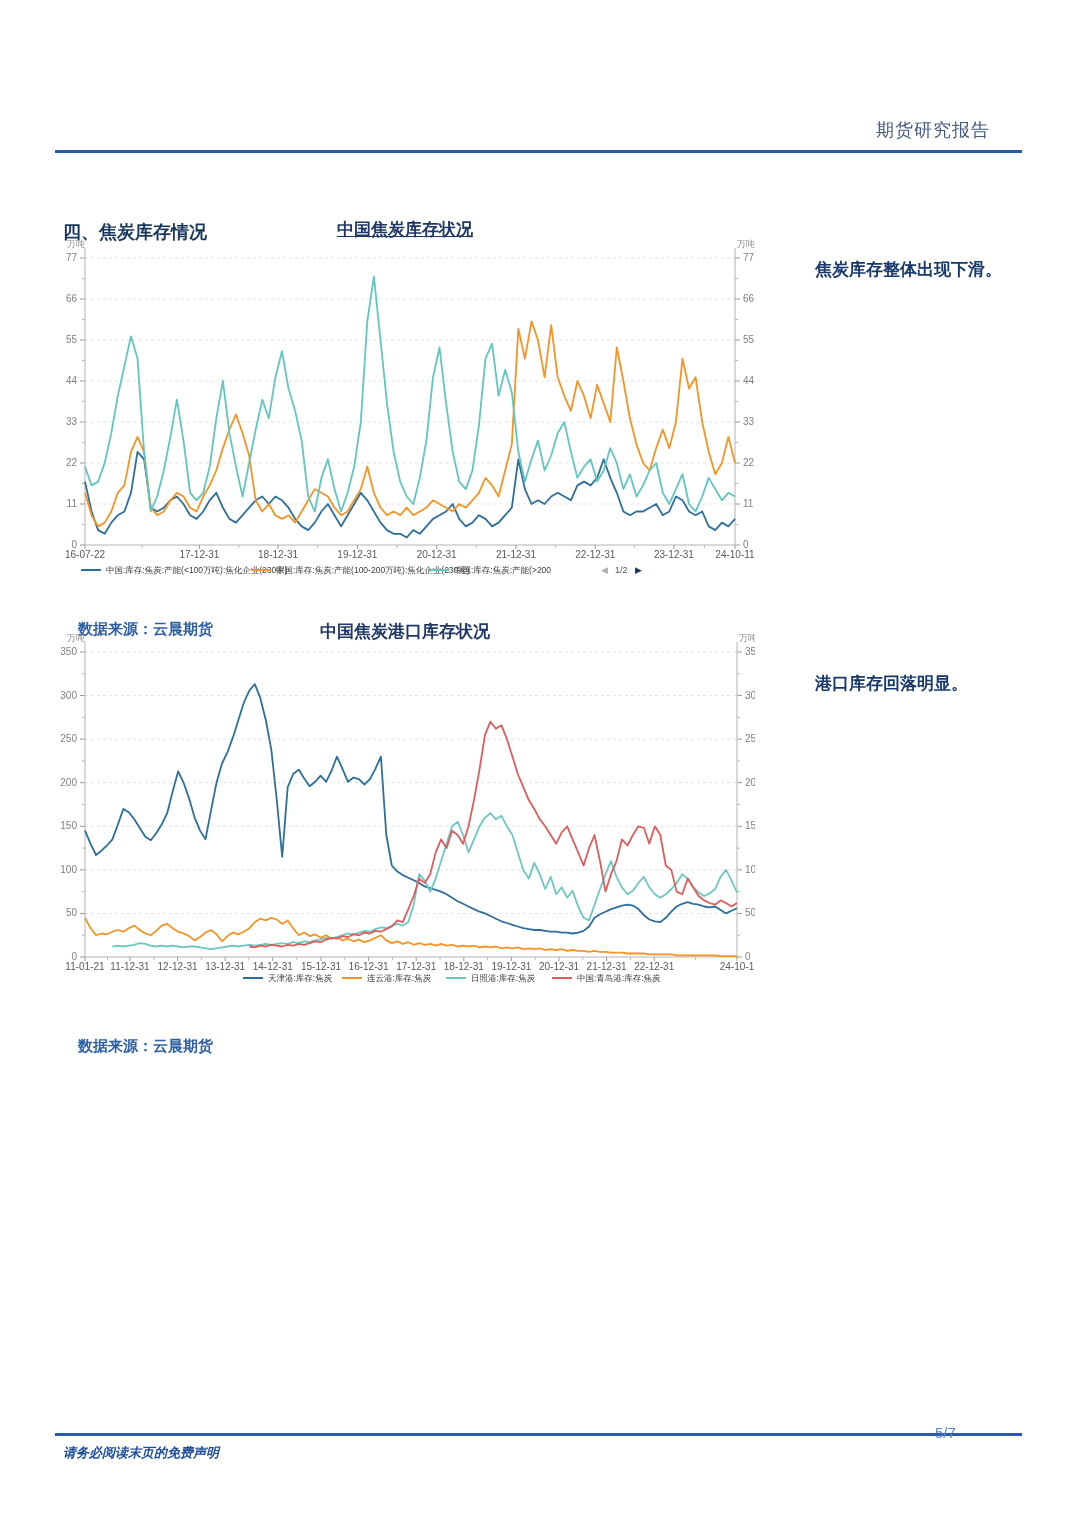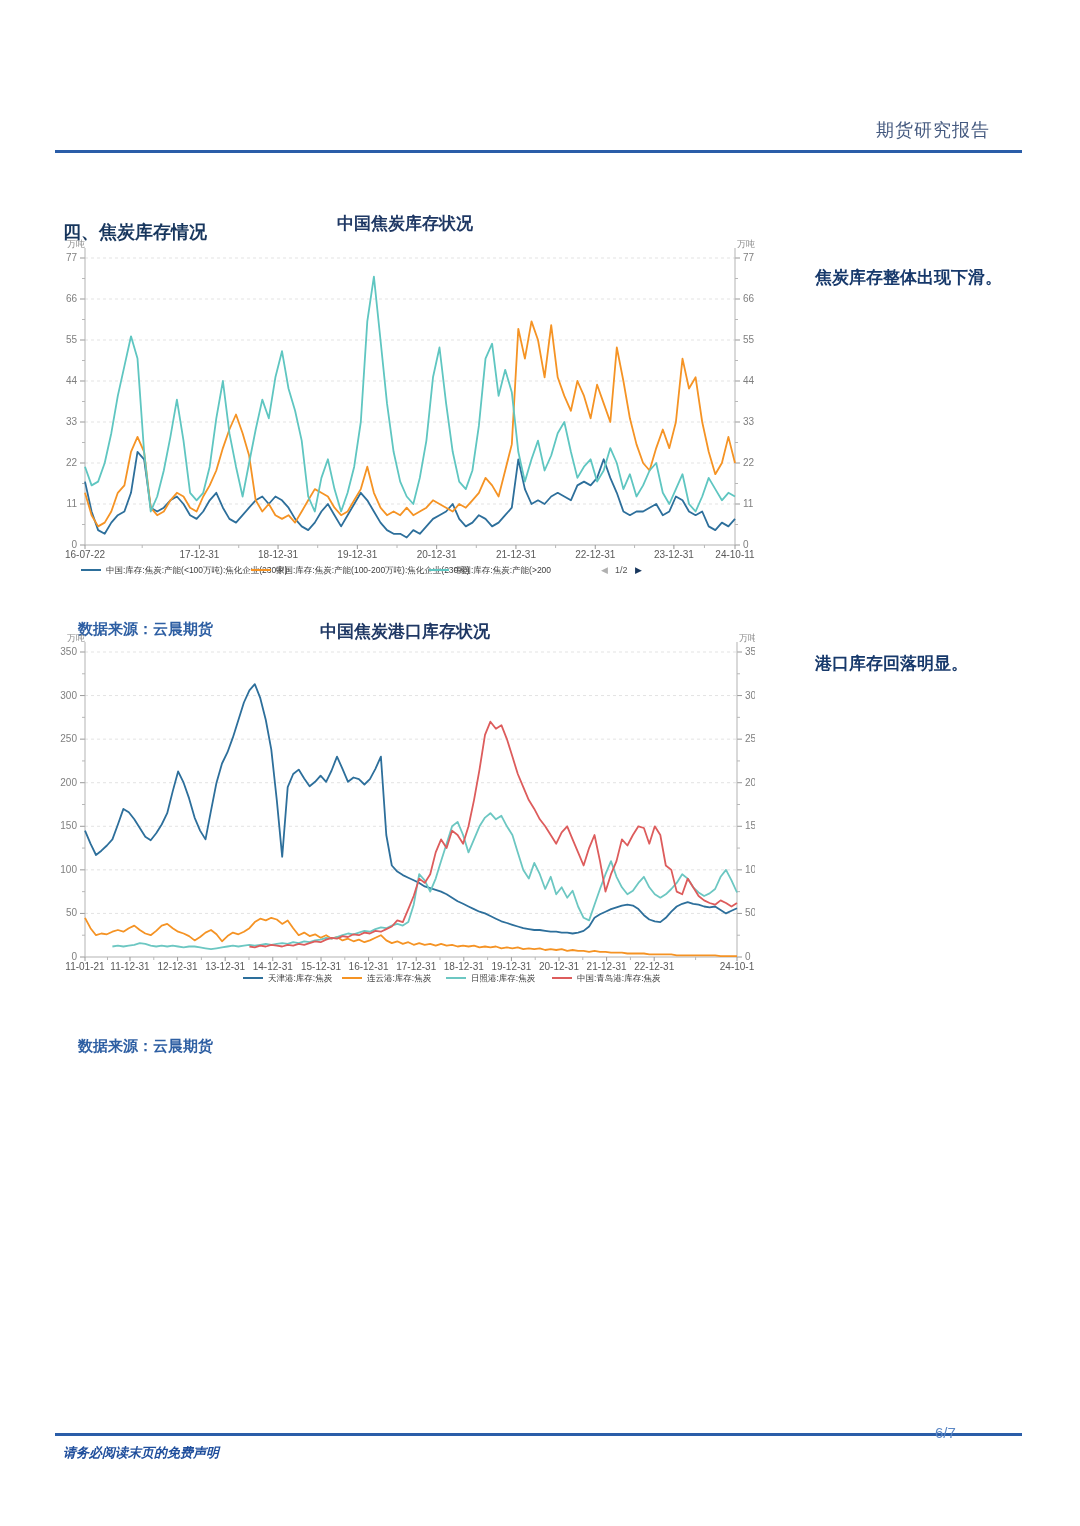--- a/index.html
+++ b/index.html
@@ -21,21 +21,21 @@
 </style>
 </head>
 <body>
 
 <div id="page">
   <div class="hdr-title">期货研究报告</div>
   <div class="hdr-rule"></div>
 
   <div class="section-title">四、焦炭库存情况</div>
 
-  <div class="chart-title" style="top:212px;">中国焦炭库存状况</div>
+  <div class="chart-title" style="top:218px;text-decoration:underline;">中国焦炭库存状况</div>
   <svg id="chart1" class="chart-svg" style="top:235px;" width="700" height="345">
       <g>
         <line x1="30" y1="269" x2="680" y2="269" stroke="#e3e3e3" stroke-dasharray="3,3"></line>
         <line x1="30" y1="228" x2="680" y2="228" stroke="#e3e3e3" stroke-dasharray="3,3"></line>
         <line x1="30" y1="187" x2="680" y2="187" stroke="#e3e3e3" stroke-dasharray="3,3"></line>
         <line x1="30" y1="146" x2="680" y2="146" stroke="#e3e3e3" stroke-dasharray="3,3"></line>
         <line x1="30" y1="105" x2="680" y2="105" stroke="#e3e3e3" stroke-dasharray="3,3"></line>
         <line x1="30" y1="64" x2="680" y2="64" stroke="#e3e3e3" stroke-dasharray="3,3"></line>
         <line x1="30" y1="23" x2="680" y2="23" stroke="#e3e3e3" stroke-dasharray="3,3"></line>
       </g>
@@ -128,21 +128,21 @@
         <text x="51" y="338" fill="#3d3d3d">中国:库存:焦炭:产能(&lt;100万吨):焦化企业(230家)</text>
         <line x1="196" y1="335" x2="216" y2="335" stroke="#f59324" stroke-width="2"></line>
         <text x="221" y="338" fill="#3d3d3d">中国:库存:焦炭:产能(100-200万吨):焦化企业(230家)</text>
         <line x1="374" y1="335" x2="394" y2="335" stroke="#5fc6c1" stroke-width="2"></line>
         <text x="399" y="338" fill="#3d3d3d">中国:库存:焦炭:产能(&gt;200</text>
         <text x="546" y="338" fill="#b0b0b0" font-size="9">◀</text>
         <text x="560" y="338" fill="#555" font-size="9">1/2</text>
         <text x="580" y="338" fill="#17365d" font-size="9">▶</text>
       </g>
     </svg>
-  <div class="note" style="top:266px;text-align:right;">焦炭库存整体出现下滑。</div>
+  <div class="note" style="top:258px;text-align:right;">焦炭库存整体出现下滑。</div>
   <div class="source" style="top:586px;">数据来源：云晨期货</div>
 
   <div class="chart-title" style="top:611px;margin-top:9px;">中国焦炭港口库存状况</div>
   <svg id="chart2" class="chart-svg" style="top:628px;" width="700" height="360">
       <g>
         <line x1="30" y1="285.42857142857144" x2="682" y2="285.42857142857144" stroke="#e3e3e3" stroke-dasharray="3,3"></line>
         <line x1="30" y1="241.85714285714286" x2="682" y2="241.85714285714286" stroke="#e3e3e3" stroke-dasharray="3,3"></line>
         <line x1="30" y1="198.2857142857143" x2="682" y2="198.2857142857143" stroke="#e3e3e3" stroke-dasharray="3,3"></line>
         <line x1="30" y1="154.71428571428572" x2="682" y2="154.71428571428572" stroke="#e3e3e3" stroke-dasharray="3,3"></line>
         <line x1="30" y1="111.14285714285714" x2="682" y2="111.14285714285714" stroke="#e3e3e3" stroke-dasharray="3,3"></line>
@@ -253,19 +253,19 @@
         <line x1="188" y1="350" x2="208" y2="350" stroke="#2d6f9b" stroke-width="2"></line>
         <text x="213" y="353" fill="#3d3d3d">天津港:库存:焦炭</text>
         <line x1="287" y1="350" x2="307" y2="350" stroke="#f59324" stroke-width="2"></line>
         <text x="312" y="353" fill="#3d3d3d">连云港:库存:焦炭</text>
         <line x1="391" y1="350" x2="411" y2="350" stroke="#6cc7c2" stroke-width="2"></line>
         <text x="416" y="353" fill="#3d3d3d">日照港:库存:焦炭</text>
         <line x1="497" y1="350" x2="517" y2="350" stroke="#dd5c5c" stroke-width="2"></line>
         <text x="522" y="353" fill="#3d3d3d">中国:青岛港:库存:焦炭</text>
       </g>
     </svg>
-  <div class="note" style="top:652px;">港口库存回落明显。</div>
+  <div class="note" style="top:672px;">港口库存回落明显。</div>
   <div class="source" style="top:1003px;">数据来源：云晨期货</div>
 
   <div class="ftr-rule"></div>
   <div class="ftr-disclaimer">请务必阅读末页的免费声明</div>
-  <div class="ftr-page">6/7</div>
+  <div class="ftr-page">5/7</div>
 </div>
 
 </body></html>

